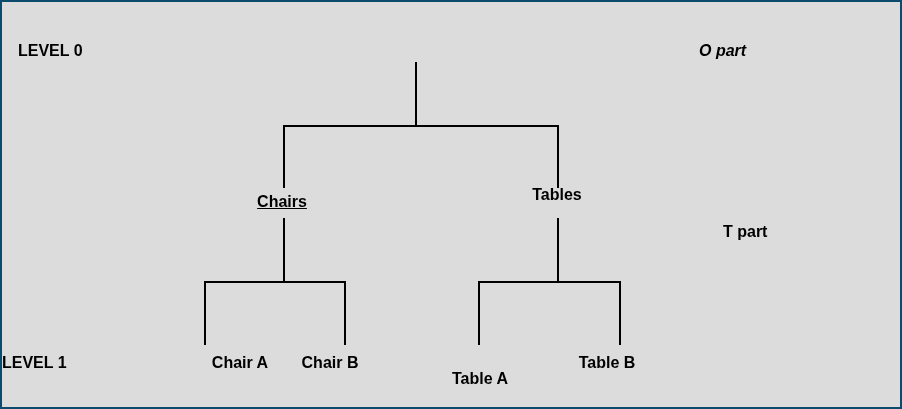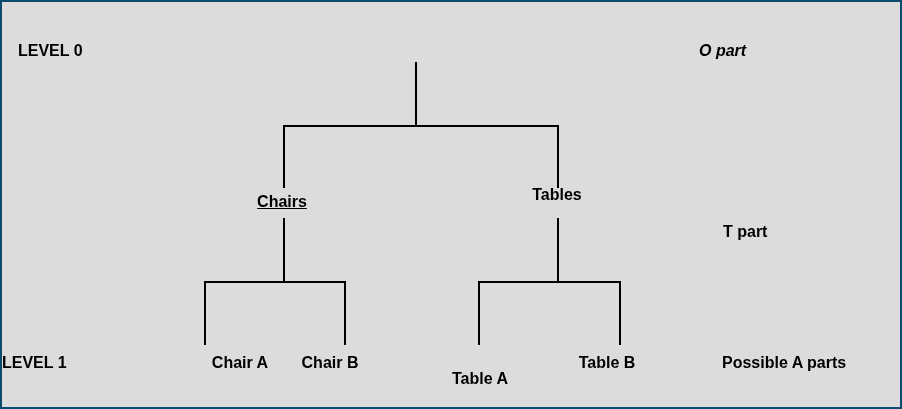--- a/index.html
+++ b/index.html
@@ -27,21 +27,20 @@
 </head>
 <body>
 
 <div class="canvas">
 
   <div class="label" style="left:16px; top:40px;">LEVEL 0</div>
   <div class="label" style="left:0; top:352px;">LEVEL 1</div>
 
   <div class="label" style="left:697px; top:40px;font-style:italic;">O part</div>
   <div class="label" style="left:721px; top:201px;margin-top:20px;">T part</div>
-  <div class="label" style="left:720px; top:352px;">Possible A parts</div>
 
   <div class="label center" style="left:280px; top:191px;text-decoration:underline;">Chairs</div>
   <div class="label center" style="left:555px; top:184px;">Tables</div>
   <div class="label center" style="left:206px; top:352px;margin-left:32px;">Chair A</div>
   <div class="label center" style="left:328px; top:352px;">Chair B</div>
   <div class="label center" style="left:478px; top:352px;margin-top:16px;">Table A</div>
   <div class="label center" style="left:605px; top:352px;">Table B</div>
 
   <div class="line" style="left:413px; top:60px;  width:2px;   height:63px;"></div>
   <div class="line" style="left:281px; top:123px; width:276px; height:2px;"></div>

